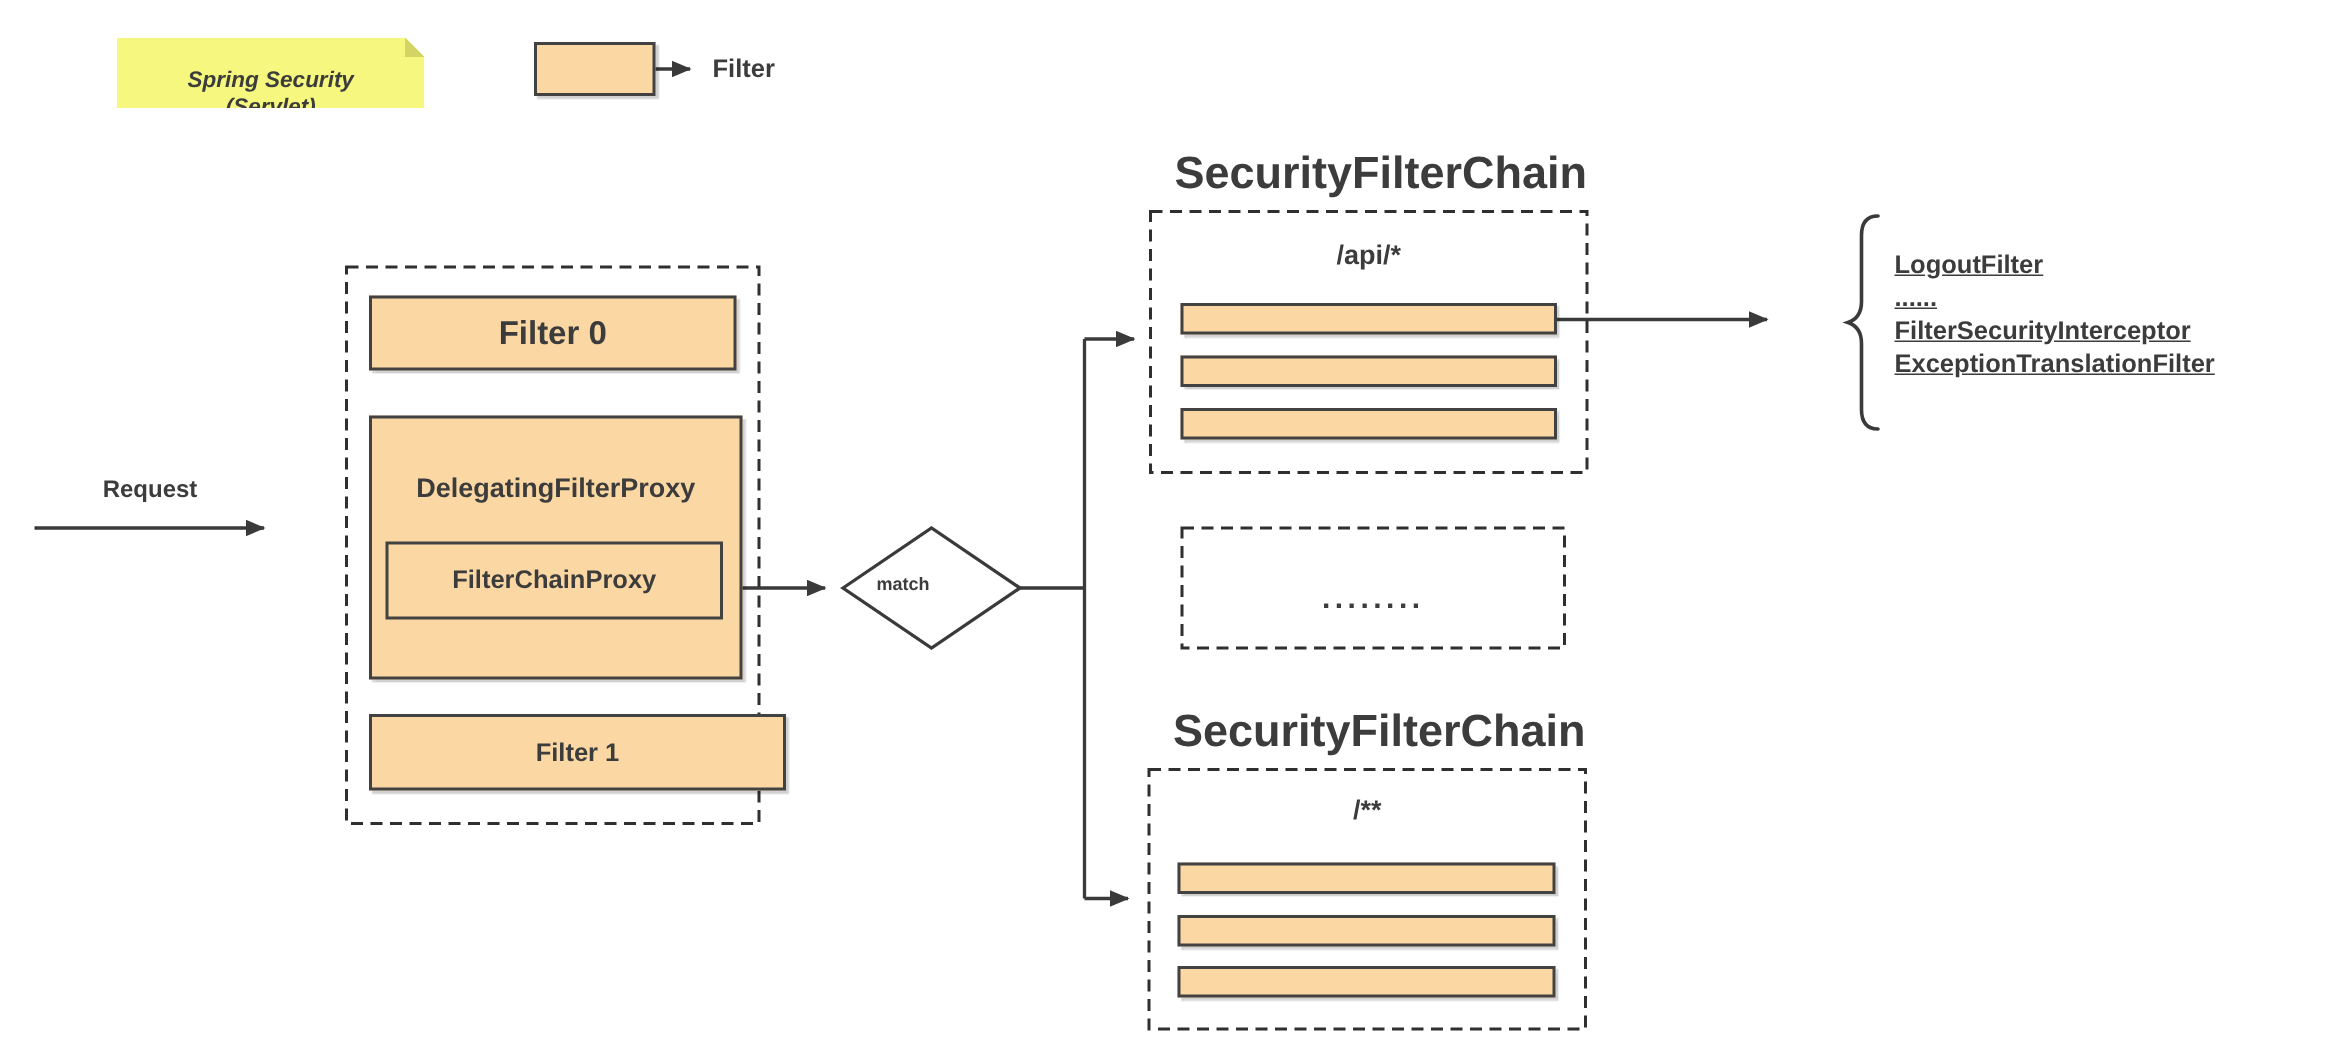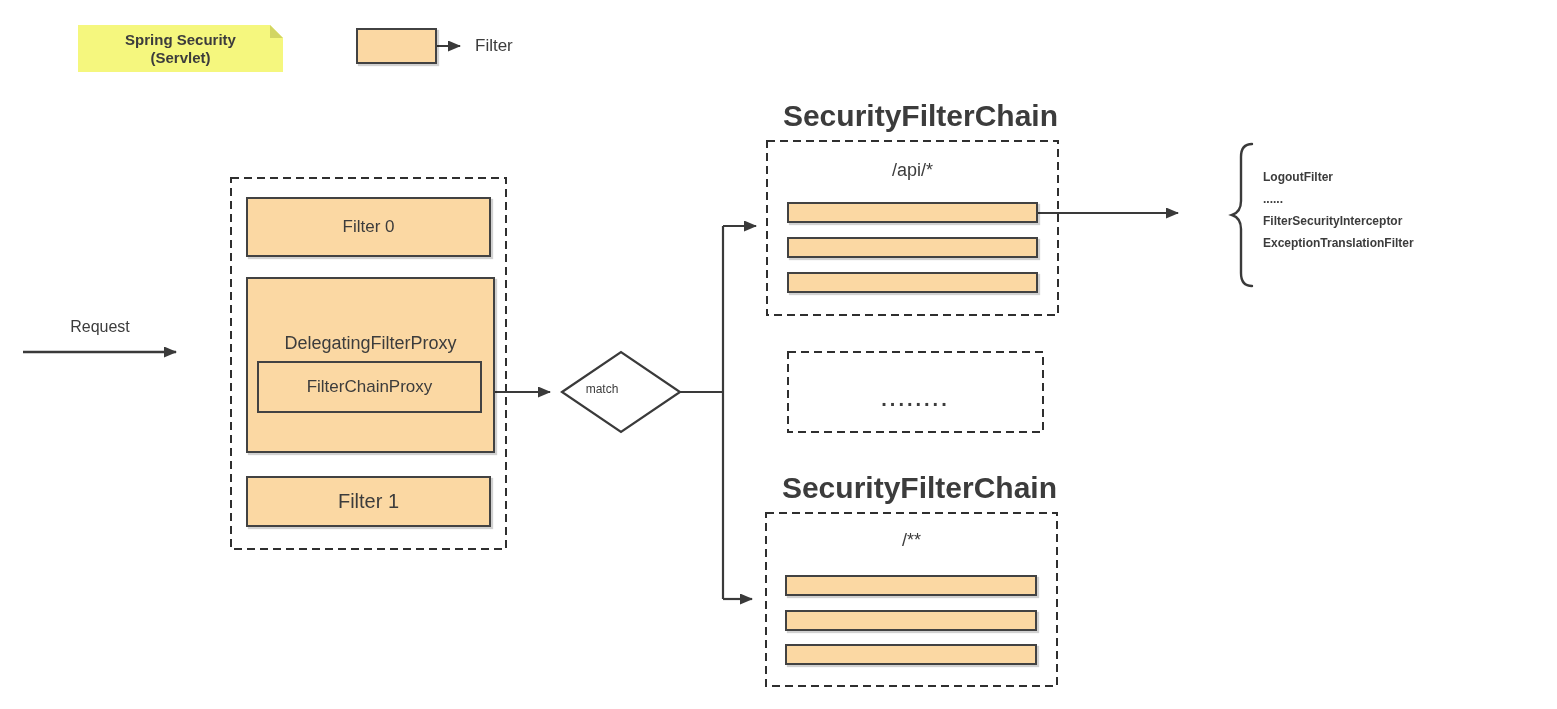--- a/index.html
+++ b/index.html
@@ -11,44 +11,44 @@
     --dash:#2F2F2F;
     --text:#3C3C3C;
   }
   html,body{margin:0;padding:0;background:#fff;}
   #canvas{
     position:relative;width:1557px;height:709px;background:#fff;overflow:hidden;
     font-family:"Liberation Sans",sans-serif;color:var(--text);
   }
   #wires{position:absolute;left:0;top:0;width:1557px;height:709px;z-index:0;}
   .abs{position:absolute;}
-  .lbl{font-weight:normal;color:var(--text);}
+  .lbl{font-weight:bold;color:var(--text);}
   .center{display:flex;align-items:center;justify-content:center;text-align:left;}
   .obox{
     background:var(--box-fill);
     border:2px solid var(--box-border);
     box-shadow:2px 2px 1px rgba(0,0,0,0.18);
     box-sizing:border-box;
   }
   .bar{height:21px;}
   .title{font-weight:bold;font-size:30px;text-align:right;letter-spacing:0px;}
   
   .note{
     background:var(--note-fill);
     clip-path:polygon(0 0, calc(100% - 13px) 0, 100% 13px, 100% 100%, 0 100%);
     box-sizing:border-box;
   }
   .note-fold{
     position:absolute;top:0;right:0;width:0;height:0;
     border-bottom:13px solid var(--note-fold);
     border-right:13px solid transparent;
   }
-  .note-text{width:100%;padding-top:6px;text-align:center;font-weight:bold;font-size:15px;line-height:18px;}
+  .note-text{width:100%;padding-top:20px;text-align:center;font-weight:bold;font-size:15px;line-height:18px;font-style:italic;}
   .dots{font-weight:bold;font-size:20px;letter-spacing:3px;}
-  .flist{font-weight:bold;font-size:12px;line-height:22px;white-space:nowrap;}
+  .flist{font-weight:bold;font-size:17px;line-height:22px;white-space:nowrap;text-decoration:underline;}
 </style>
 </head>
 <body>
 
 <div id="canvas">
 
   <svg id="wires" viewBox="0 0 1557 709">
     <defs>
       <marker id="arrow" markerWidth="13" markerHeight="11" refX="12" refY="5.5" orient="auto" markerUnits="userSpaceOnUse">
         <path d="M0,0 L13,5.5 L0,11 z" fill="#3A3A3A"></path>
@@ -80,28 +80,28 @@
     </div>
   </div>
   <div class="abs note-fold" style="left:270px;top:25px;z-index:2"></div>
 
   <div class="abs obox" style="left:356px;top:28px;width:81px;height:36px;z-index:1"></div>
   <div class="abs lbl" style="left:475px;top:36px;font-size:17px;z-index:1">Filter</div>
 
   <div class="abs lbl center" style="left:40px;top:318px;width:120px;font-size:16px;z-index:1">Request</div>
 
 
-  <div class="abs obox center lbl" style="left:246px;top:197px;width:245px;height:60px;font-size:17px;z-index:1">Filter 0</div>
+  <div class="abs obox center lbl" style="left:246px;top:197px;width:245px;height:50px;font-size:22px;z-index:1">Filter 0</div>
 
   <div class="abs obox" style="left:246px;top:277px;width:249px;height:176px;z-index:1">
-    <div class="lbl center" style="position:absolute;left:0;top:36px;width:100%;font-size:18px;margin-top:18px;">DelegatingFilterProxy</div>
+    <div class="lbl center" style="position:absolute;left:0;top:36px;width:100%;font-size:18px;">DelegatingFilterProxy</div>
   </div>
   <div class="abs obox center lbl" style="left:257px;top:361px;width:225px;height:52px;font-size:17px;box-shadow:none;z-index:2">FilterChainProxy</div>
 
-  <div class="abs obox center lbl" style="left:246px;top:476px;width:245px;height:51px;font-size:20px;z-index:1">Filter 1</div>
+  <div class="abs obox center lbl" style="left:246px;top:476px;width:278px;height:51px;font-size:17px;z-index:1">Filter 1</div>
 
   <div class="abs lbl center" style="left:542px;top:382px;width:120px;font-size:12px;z-index:1">match</div>
 
   <div class="abs title" style="left:767px;top:99px;width:291px;z-index:1">SecurityFilterChain</div>
   <div class="abs lbl center" style="left:767px;top:160px;width:291px;font-size:18px;z-index:1">/api/*</div>
   <div class="abs obox bar" style="left:787px;top:202px;width:251px;z-index:1"></div>
   <div class="abs obox bar" style="left:787px;top:237px;width:251px;z-index:1"></div>
   <div class="abs obox bar" style="left:787px;top:272px;width:251px;z-index:1"></div>
 
   <div class="abs dots center" style="left:788px;top:388px;width:255px;z-index:1">........</div>

